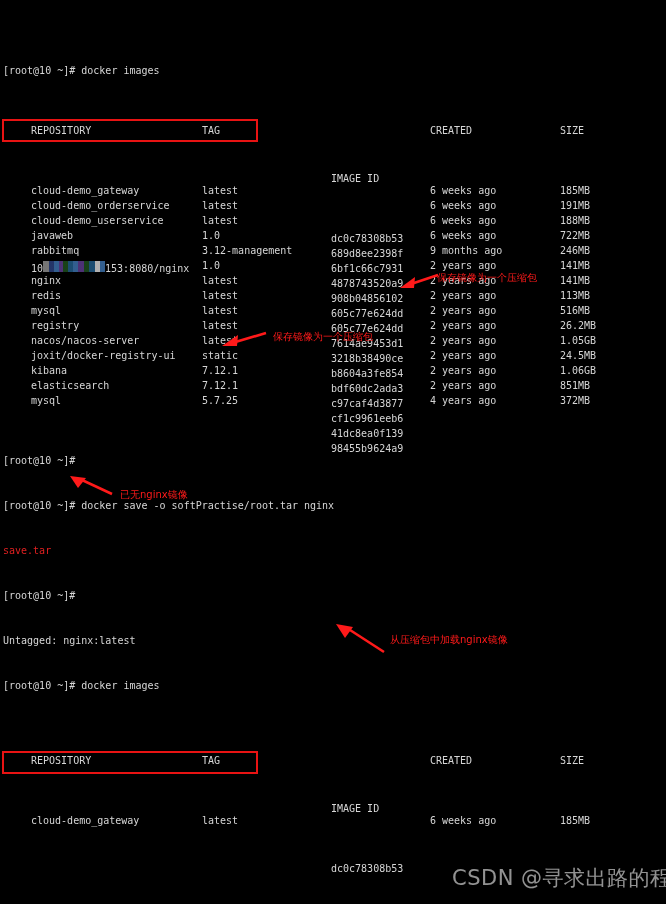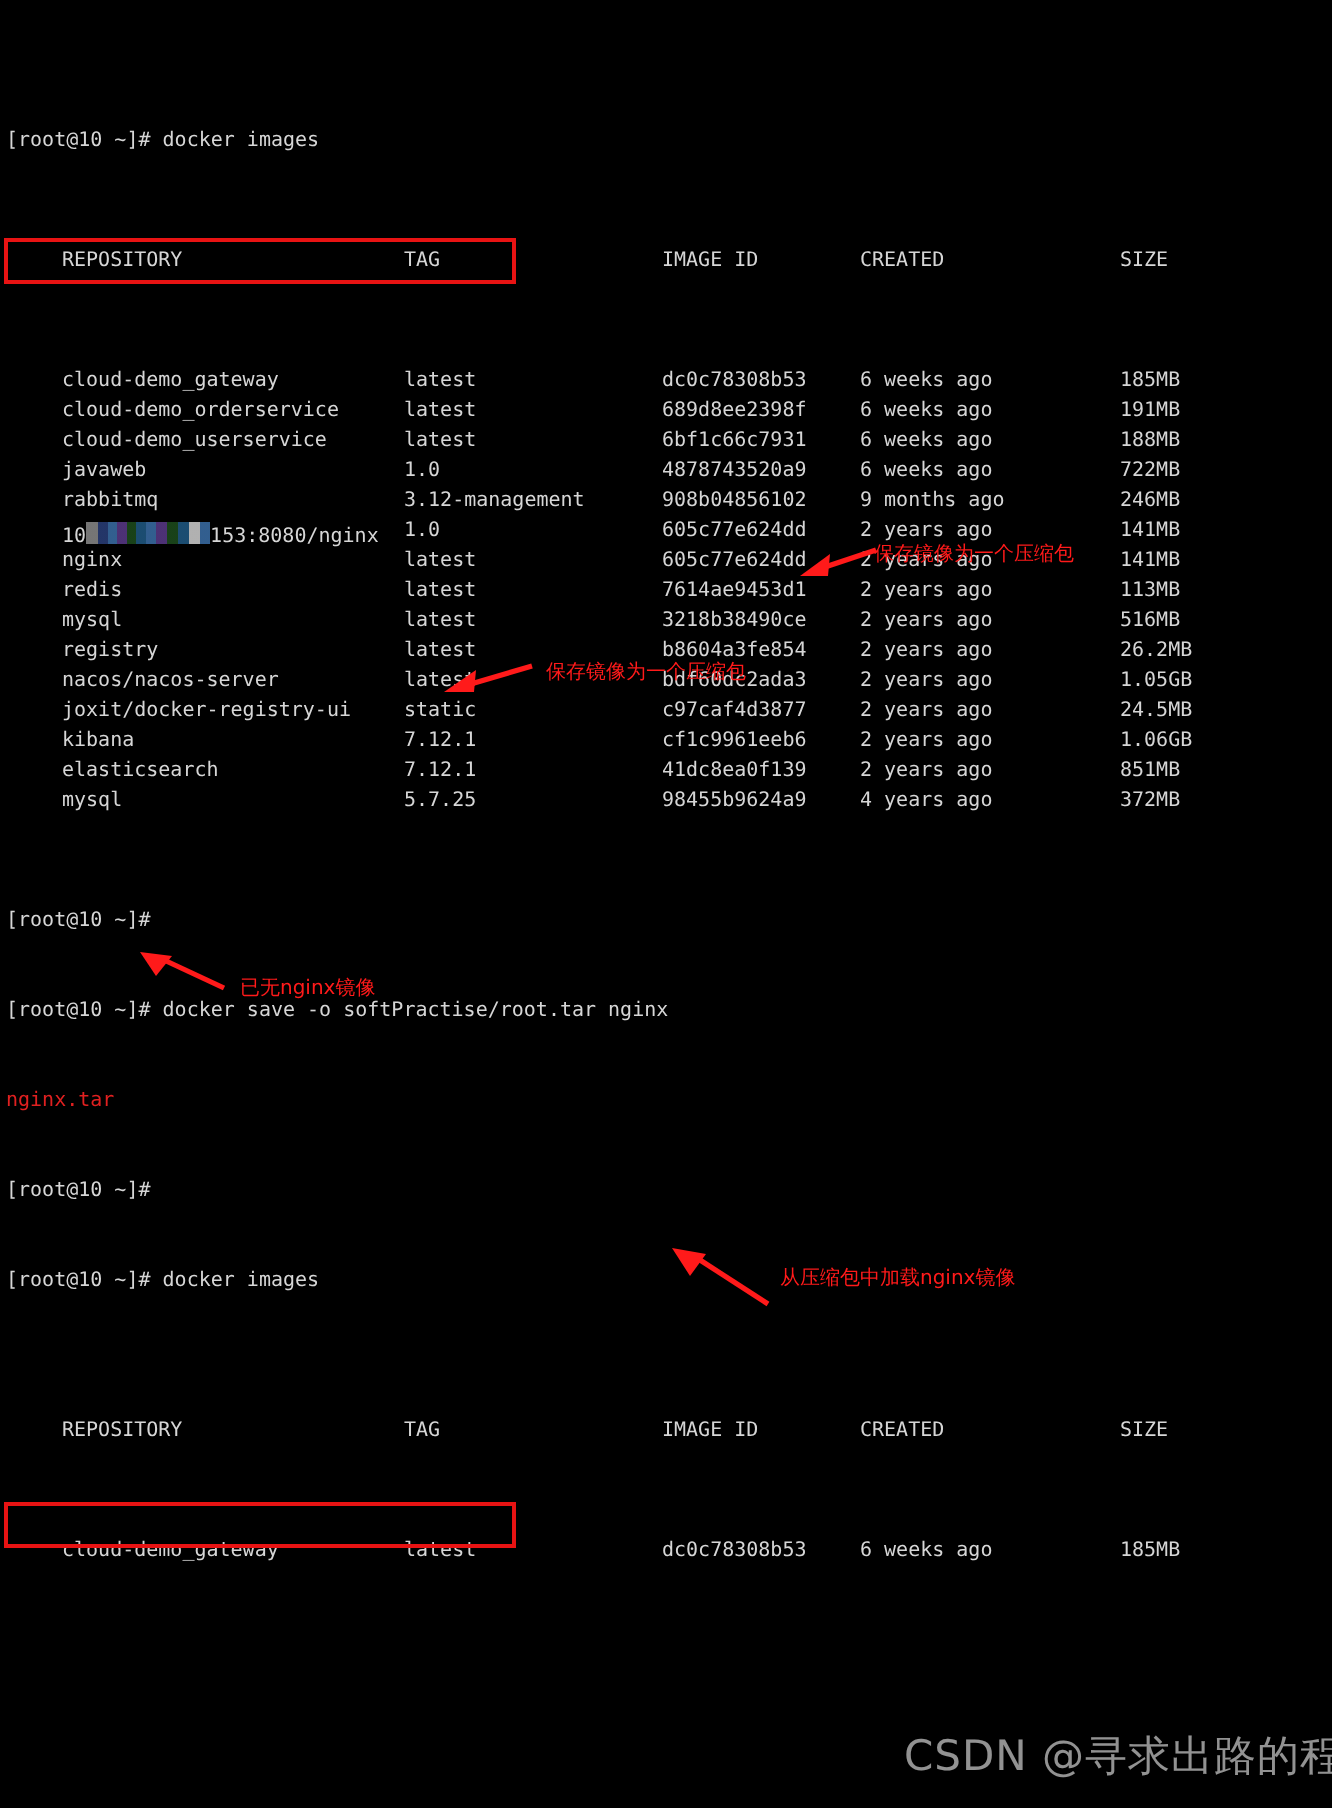--- a/index.html
+++ b/index.html
@@ -39,21 +39,21 @@
 
   
   .row { position: relative; height: 15px; }
   .col {
     position: absolute;
     top: 0;
     white-space: pre;
   }
   .c-repo { left: 0px; padding-left: 28px; }
   .c-tag  { left: 199px; }
-  .c-id   { left: 328px; }
+  .c-id   { left: 328px; margin-top: 48px; }
   .c-cre  { left: 427px; }
   .c-size { left: 533px; margin-left: 24px; }
 
   .hdr { color: #d6d6d6; }
   .txt { color: #d6d6d6; }
   .red { color: #e02020; }
 
   
   .mosaic {
     display: inline-block;
@@ -107,22 +107,23 @@
     <span class="col c-tag hdr">TAG</span>
     <span class="col c-id hdr">IMAGE ID</span>
     <span class="col c-cre hdr">CREATED</span>
     <span class="col c-size hdr">SIZE</span>
   </div>
 
   <div id="table1"><div class="row"><span class="col c-repo txt">cloud-demo_gateway</span><span class="col c-tag txt">latest</span><span class="col c-id txt">dc0c78308b53</span><span class="col c-cre txt">6 weeks ago</span><span class="col c-size txt">185MB</span></div><div class="row"><span class="col c-repo txt">cloud-demo_orderservice</span><span class="col c-tag txt">latest</span><span class="col c-id txt">689d8ee2398f</span><span class="col c-cre txt">6 weeks ago</span><span class="col c-size txt">191MB</span></div><div class="row"><span class="col c-repo txt">cloud-demo_userservice</span><span class="col c-tag txt">latest</span><span class="col c-id txt">6bf1c66c7931</span><span class="col c-cre txt">6 weeks ago</span><span class="col c-size txt">188MB</span></div><div class="row"><span class="col c-repo txt">javaweb</span><span class="col c-tag txt">1.0</span><span class="col c-id txt">4878743520a9</span><span class="col c-cre txt">6 weeks ago</span><span class="col c-size txt">722MB</span></div><div class="row"><span class="col c-repo txt">rabbitmq</span><span class="col c-tag txt">3.12-management</span><span class="col c-id txt">908b04856102</span><span class="col c-cre txt">9 months ago</span><span class="col c-size txt">246MB</span></div><div class="row"><span class="col c-repo txt"><span class="mosaic"><span style="color: rgb(214, 214, 214);">10</span><span class="mos-seg" style="width: 6px; background: linear-gradient(to right, rgb(138, 138, 138) 0%, rgb(138, 138, 138) 100%); opacity: 0.85;"></span><span class="mos-seg" style="width: 24px; background: linear-gradient(to right, rgb(42, 63, 122) 0%, rgb(42, 63, 122) 20%, rgb(59, 111, 168) 20%, rgb(59, 111, 168) 40%, rgb(90, 58, 138) 40%, rgb(90, 58, 138) 60%, rgb(29, 77, 29) 60%, rgb(29, 77, 29) 80%, rgb(32, 90, 133) 80%, rgb(32, 90, 133) 100%); opacity: 0.85;"></span><span class="mos-seg" style="width: 5px; background: linear-gradient(to right, rgb(59, 111, 168) 0%, rgb(59, 111, 168) 100%); opacity: 0.85;"></span><span class="mos-seg" style="width: 22px; background: linear-gradient(to right, rgb(90, 58, 138) 0%, rgb(90, 58, 138) 25%, rgb(29, 77, 29) 25%, rgb(29, 77, 29) 50%, rgb(32, 90, 133) 50%, rgb(32, 90, 133) 75%, rgb(208, 208, 208) 75%, rgb(208, 208, 208) 100%); opacity: 0.85;"></span><span class="mos-seg" style="width: 5px; background: linear-gradient(to right, rgb(59, 111, 168) 0%, rgb(59, 111, 168) 100%); opacity: 0.85;"></span><span style="color: rgb(214, 214, 214);">153</span><span style="color: rgb(214, 214, 214);">:8080/nginx</span></span></span><span class="col c-tag txt">1.0</span><span class="col c-id txt">605c77e624dd</span><span class="col c-cre txt">2 years ago</span><span class="col c-size txt">141MB</span></div><div class="row"><span class="col c-repo txt">nginx</span><span class="col c-tag txt">latest</span><span class="col c-id txt">605c77e624dd</span><span class="col c-cre txt">2 years ago</span><span class="col c-size txt">141MB</span></div><div class="row"><span class="col c-repo txt">redis</span><span class="col c-tag txt">latest</span><span class="col c-id txt">7614ae9453d1</span><span class="col c-cre txt">2 years ago</span><span class="col c-size txt">113MB</span></div><div class="row"><span class="col c-repo txt">mysql</span><span class="col c-tag txt">latest</span><span class="col c-id txt">3218b38490ce</span><span class="col c-cre txt">2 years ago</span><span class="col c-size txt">516MB</span></div><div class="row"><span class="col c-repo txt">registry</span><span class="col c-tag txt">latest</span><span class="col c-id txt">b8604a3fe854</span><span class="col c-cre txt">2 years ago</span><span class="col c-size txt">26.2MB</span></div><div class="row"><span class="col c-repo txt">nacos/nacos-server</span><span class="col c-tag txt">latest</span><span class="col c-id txt">bdf60dc2ada3</span><span class="col c-cre txt">2 years ago</span><span class="col c-size txt">1.05GB</span></div><div class="row"><span class="col c-repo txt">joxit/docker-registry-ui</span><span class="col c-tag txt">static</span><span class="col c-id txt">c97caf4d3877</span><span class="col c-cre txt">2 years ago</span><span class="col c-size txt">24.5MB</span></div><div class="row"><span class="col c-repo txt">kibana</span><span class="col c-tag txt">7.12.1</span><span class="col c-id txt">cf1c9961eeb6</span><span class="col c-cre txt">2 years ago</span><span class="col c-size txt">1.06GB</span></div><div class="row"><span class="col c-repo txt">elasticsearch</span><span class="col c-tag txt">7.12.1</span><span class="col c-id txt">41dc8ea0f139</span><span class="col c-cre txt">2 years ago</span><span class="col c-size txt">851MB</span></div><div class="row"><span class="col c-repo txt">mysql</span><span class="col c-tag txt">5.7.25</span><span class="col c-id txt">98455b9624a9</span><span class="col c-cre txt">4 years ago</span><span class="col c-size txt">372MB</span></div></div>
 
   <div class="line"><span class="txt">[root@10 ~]# </span></div>
   <div class="line"><span class="txt">[root@10 ~]# </span><span class="txt">docker save -o softPractise/root.tar nginx</span></div>
-  <div class="line"><span class="red">nginx.tar</span></div>
+  <div class="line"><span class="red">save.tar</span></div>
   <div class="line"><span class="txt">[root@10 ~]# </span></div>
+  <div class="line"><span class="txt">Untagged: nginx:latest</span></div>
   <div class="line"><span class="txt">[root@10 ~]# </span><span class="txt">docker images</span></div>
 
   
   <div class="row">
     <span class="col c-repo hdr">REPOSITORY</span>
     <span class="col c-tag hdr">TAG</span>
     <span class="col c-id hdr">IMAGE ID</span>
     <span class="col c-cre hdr">CREATED</span>
     <span class="col c-size hdr">SIZE</span>
   </div>

